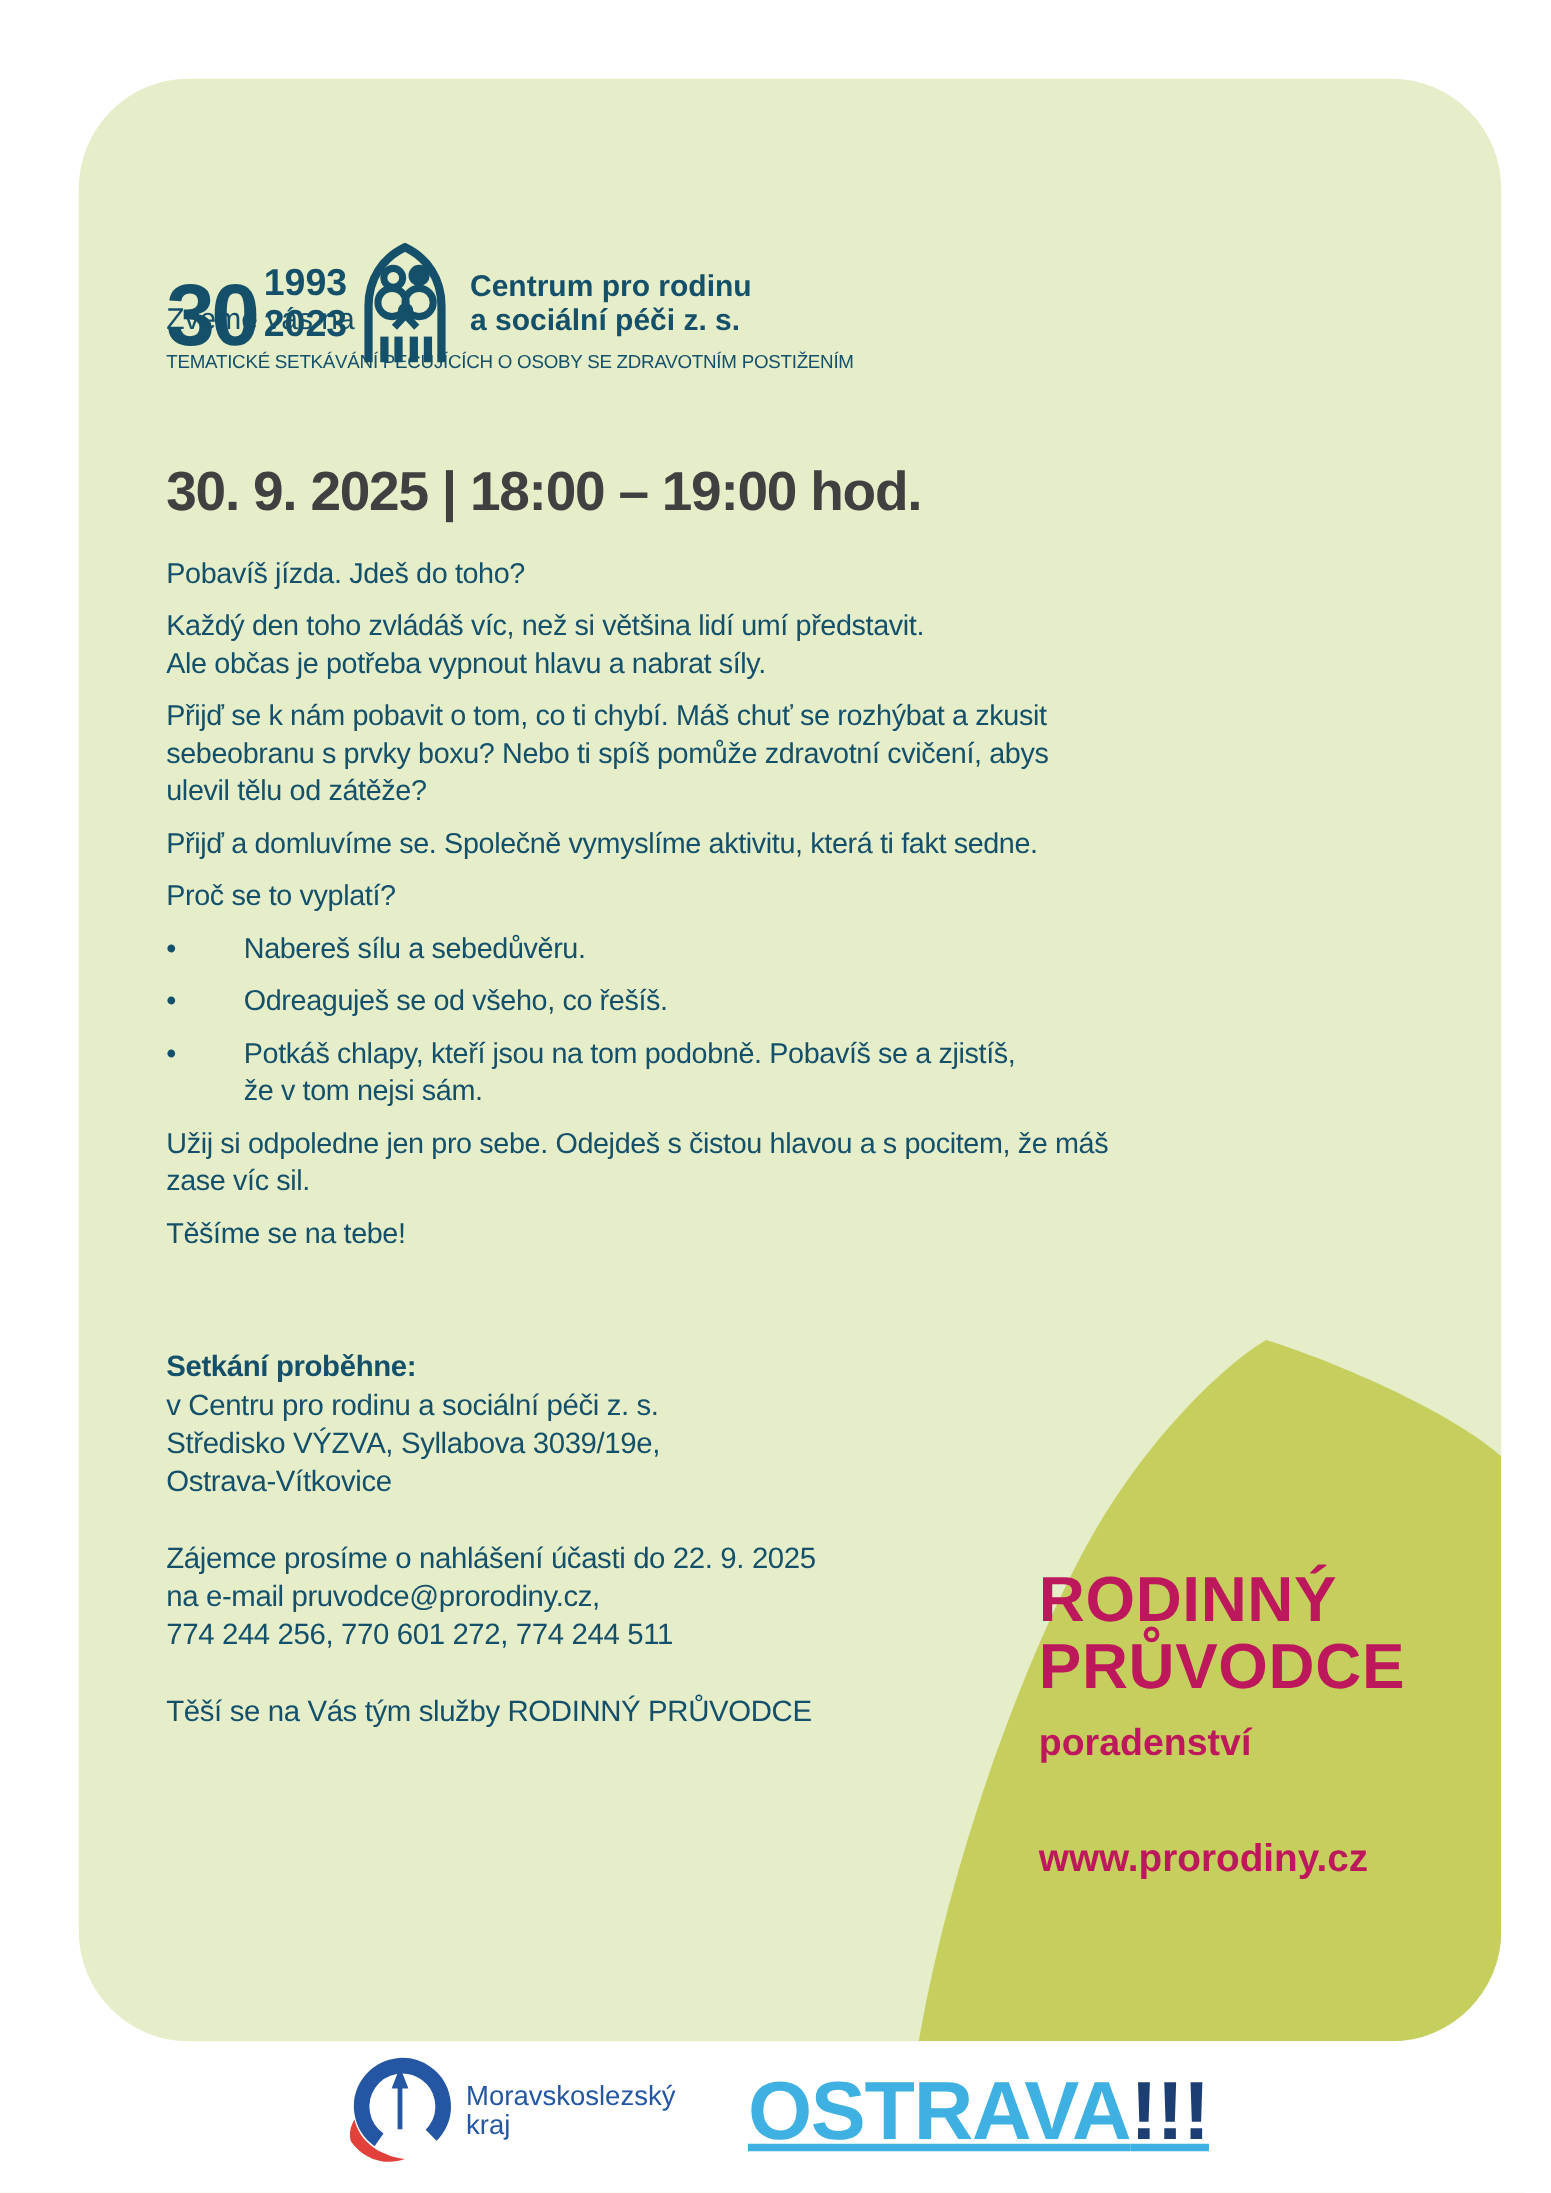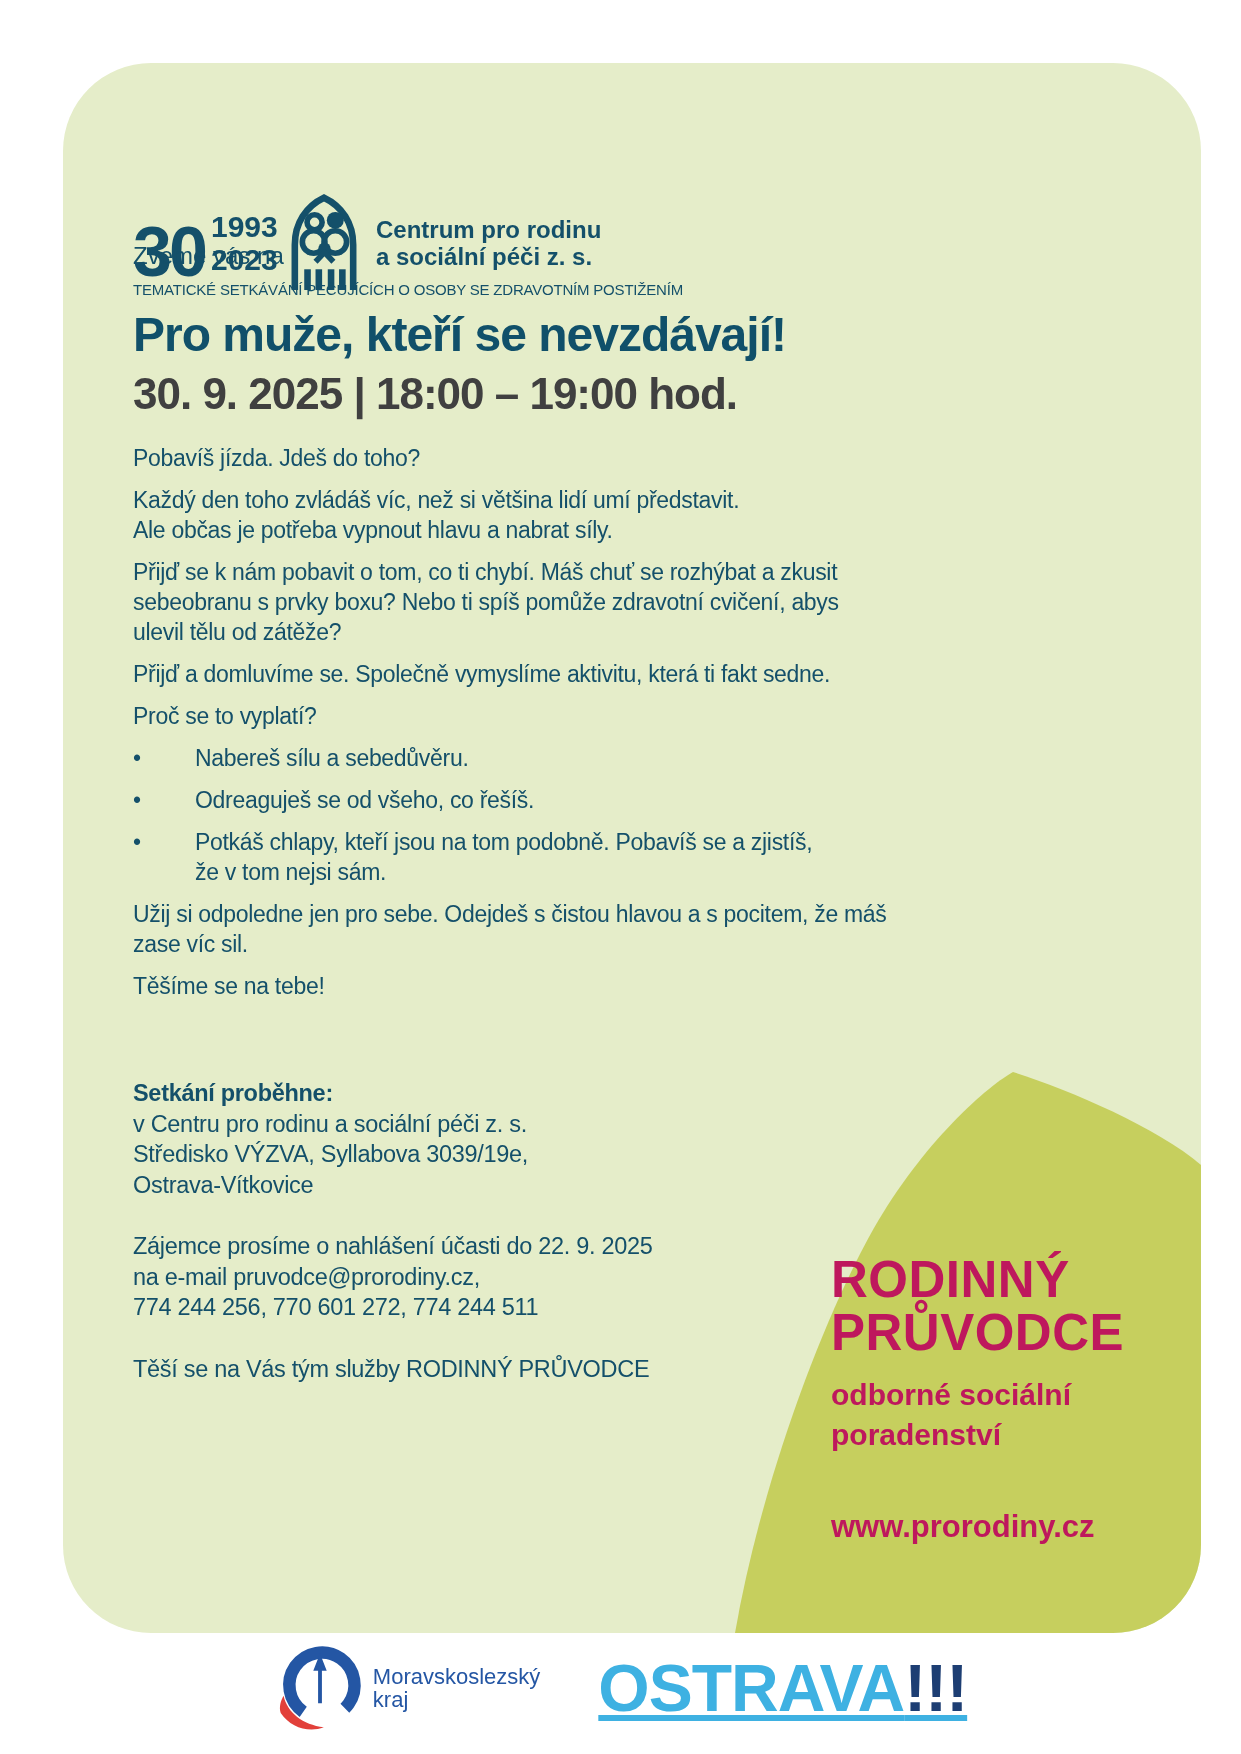--- a/index.html
+++ b/index.html
@@ -76,21 +76,20 @@
         <div>Centrum pro rodinu</div>
         <div>a sociální péči  z. s.</div>
       </div>
     </div>
 
     <div class="intro">
       <div>Zveme vás na</div>
       <div class="series">TEMATICKÉ SETKÁVÁNÍ PEČUJÍCÍCH O OSOBY SE ZDRAVOTNÍM POSTIŽENÍM</div>
     </div>
 
-    <div class="h1">Pro muže, kteří se nevzdávají!</div>
     <div class="h2">30. 9. 2025 | 18:00 – 19:00 hod.</div>
 
     <div class="bodycol">
       <p>Pobavíš jízda. Jdeš do toho?</p>
       <p>Každý den toho zvládáš víc, než si většina lidí umí představit.
 Ale občas je potřeba vypnout hlavu a nabrat síly.</p>
       <p>Přijď se k nám pobavit o tom, co ti chybí. Máš chuť se rozhýbat a zkusit
 sebeobranu s prvky boxu? Nebo ti spíš pomůže zdravotní cvičení, abys
 ulevil tělu od zátěže?</p>
       <p>Přijď a domluvíme se. Společně vymyslíme aktivitu, která ti fakt sedne.</p>
@@ -125,21 +124,20 @@
       <div>na e-mail pruvodce@prorodiny.cz,</div>
       <div>774 244 256, 770 601 272, 774 244 511</div>
       <div class="vgap"></div>
       <div>Těší se na Vás tým služby RODINNÝ PRŮVODCE</div>
     </div>
 
     <div class="promo">
       <div class="big">RODINNÝ</div>
       <div class="big">PRŮVODCE</div>
       <div class="sub-wrap">
-        <div class="sub">odborné sociální</div>
         <div class="sub">poradenství</div>
       </div>
       <div class="web">www.prorodiny.cz</div>
     </div>
   </div>
 
   <div class="footer">
     <div class="kraj">
       <svg width="92" height="92" viewBox="0 0 96 96" aria-hidden="true">
         <circle cx="50" cy="45" r="34" fill="none" stroke="#2456a4" stroke-width="13" stroke-dasharray="166 48" transform="rotate(125 50 45)"></circle>

